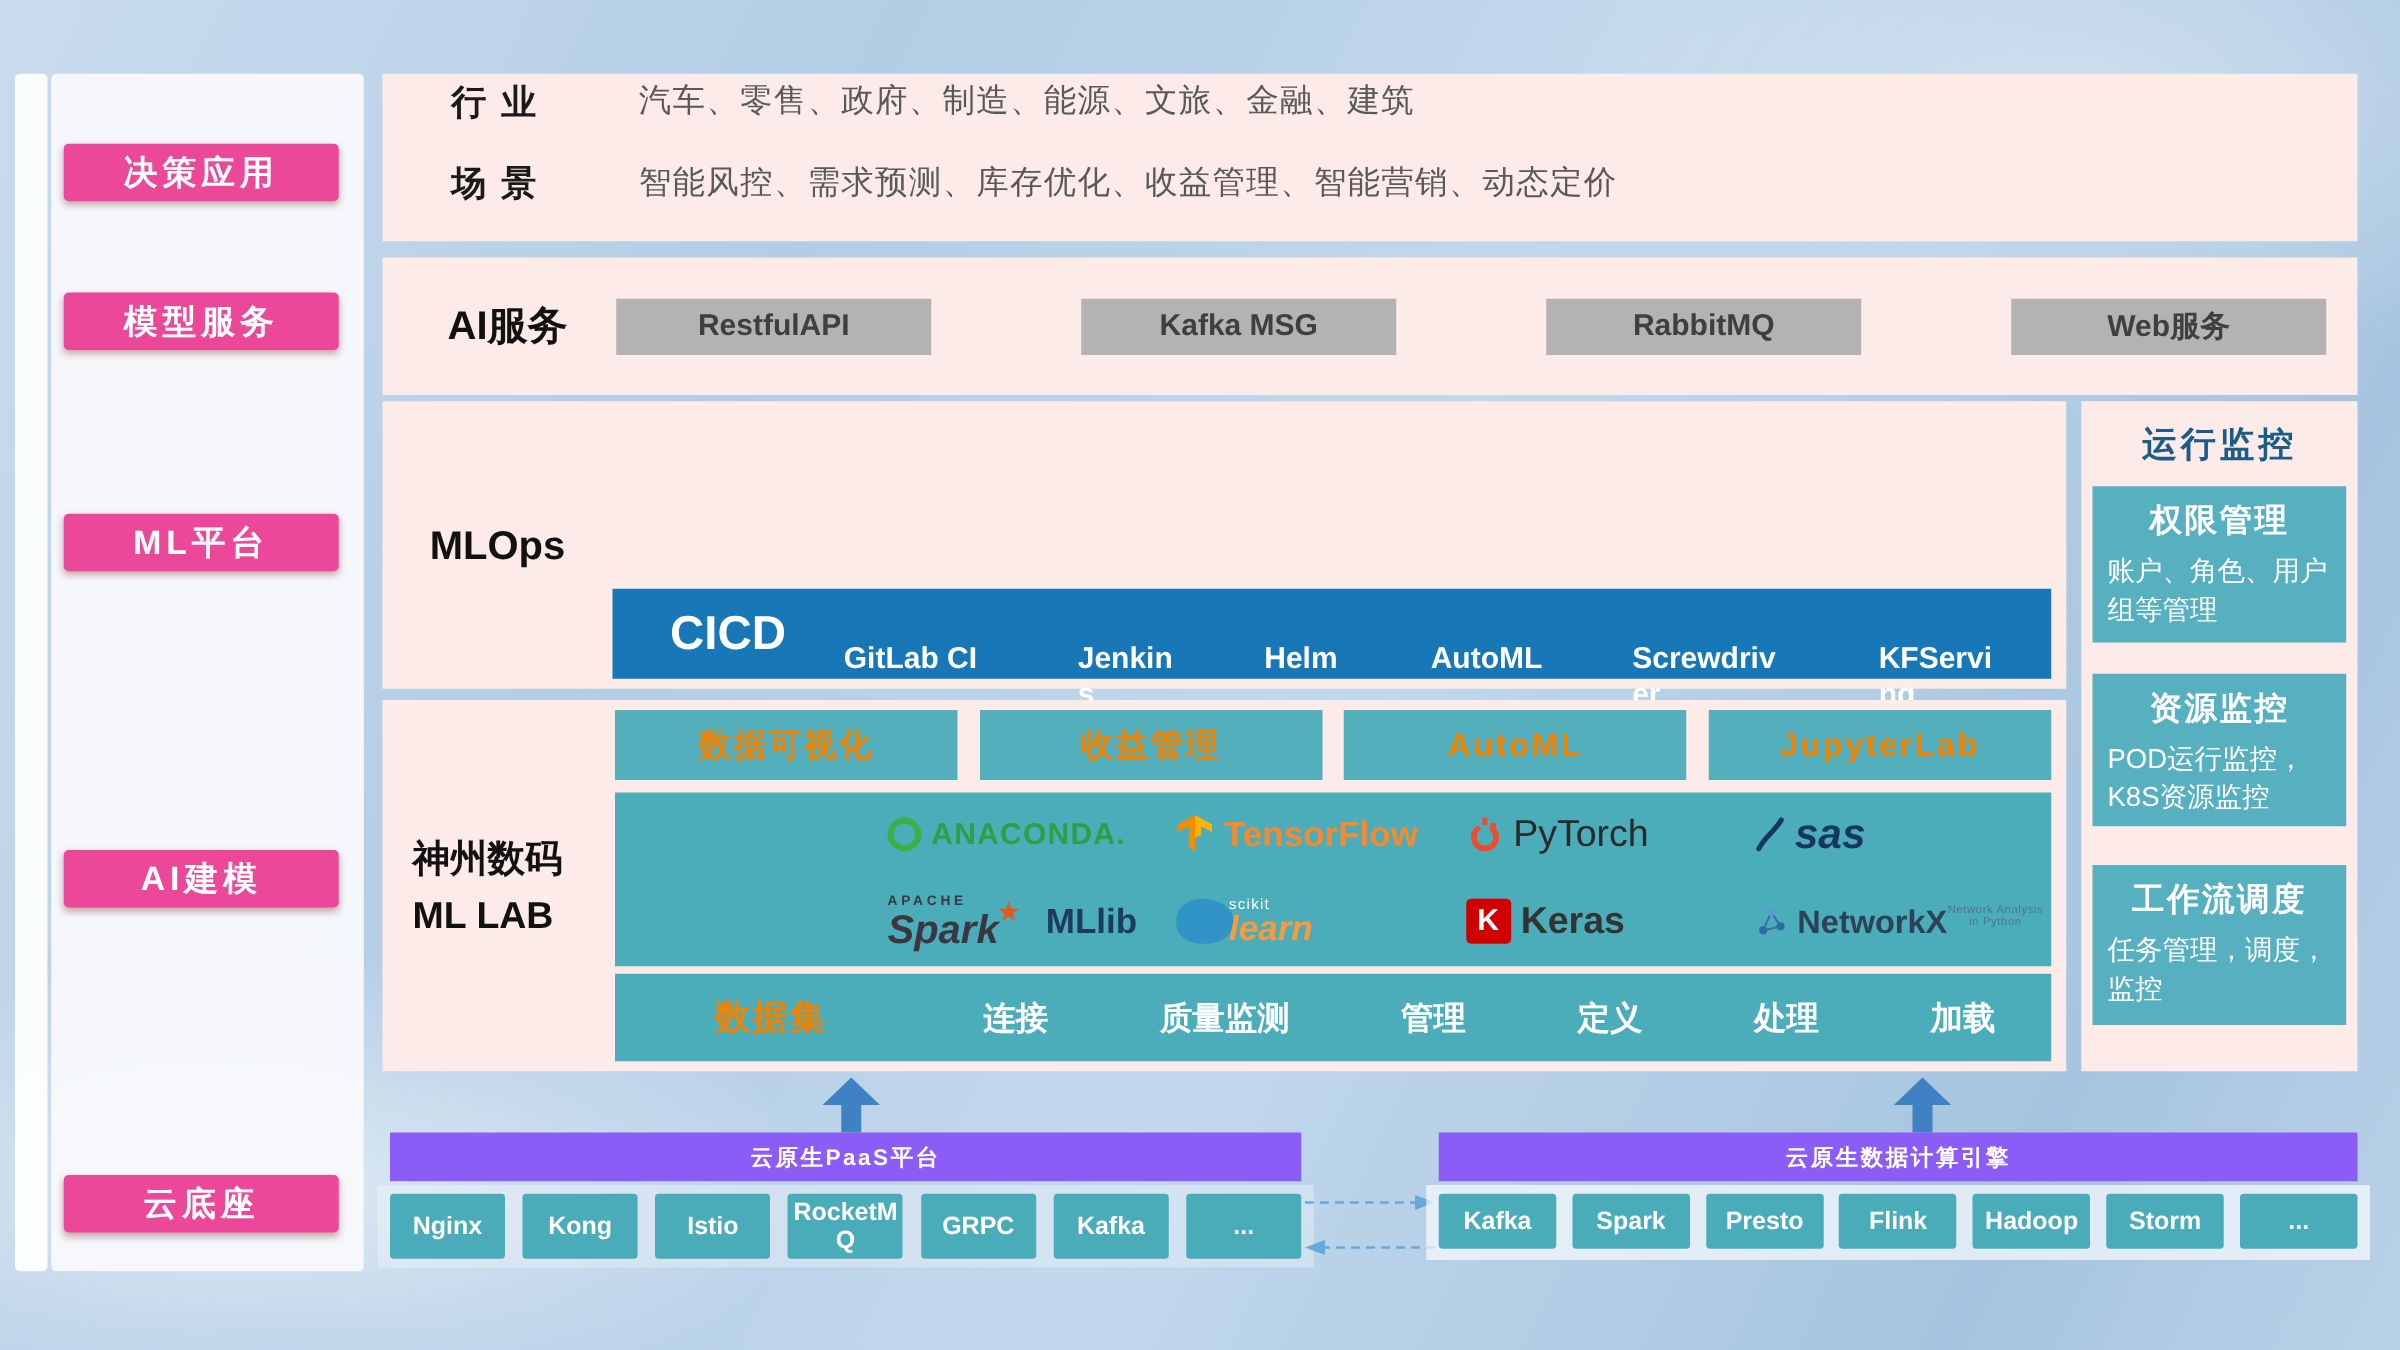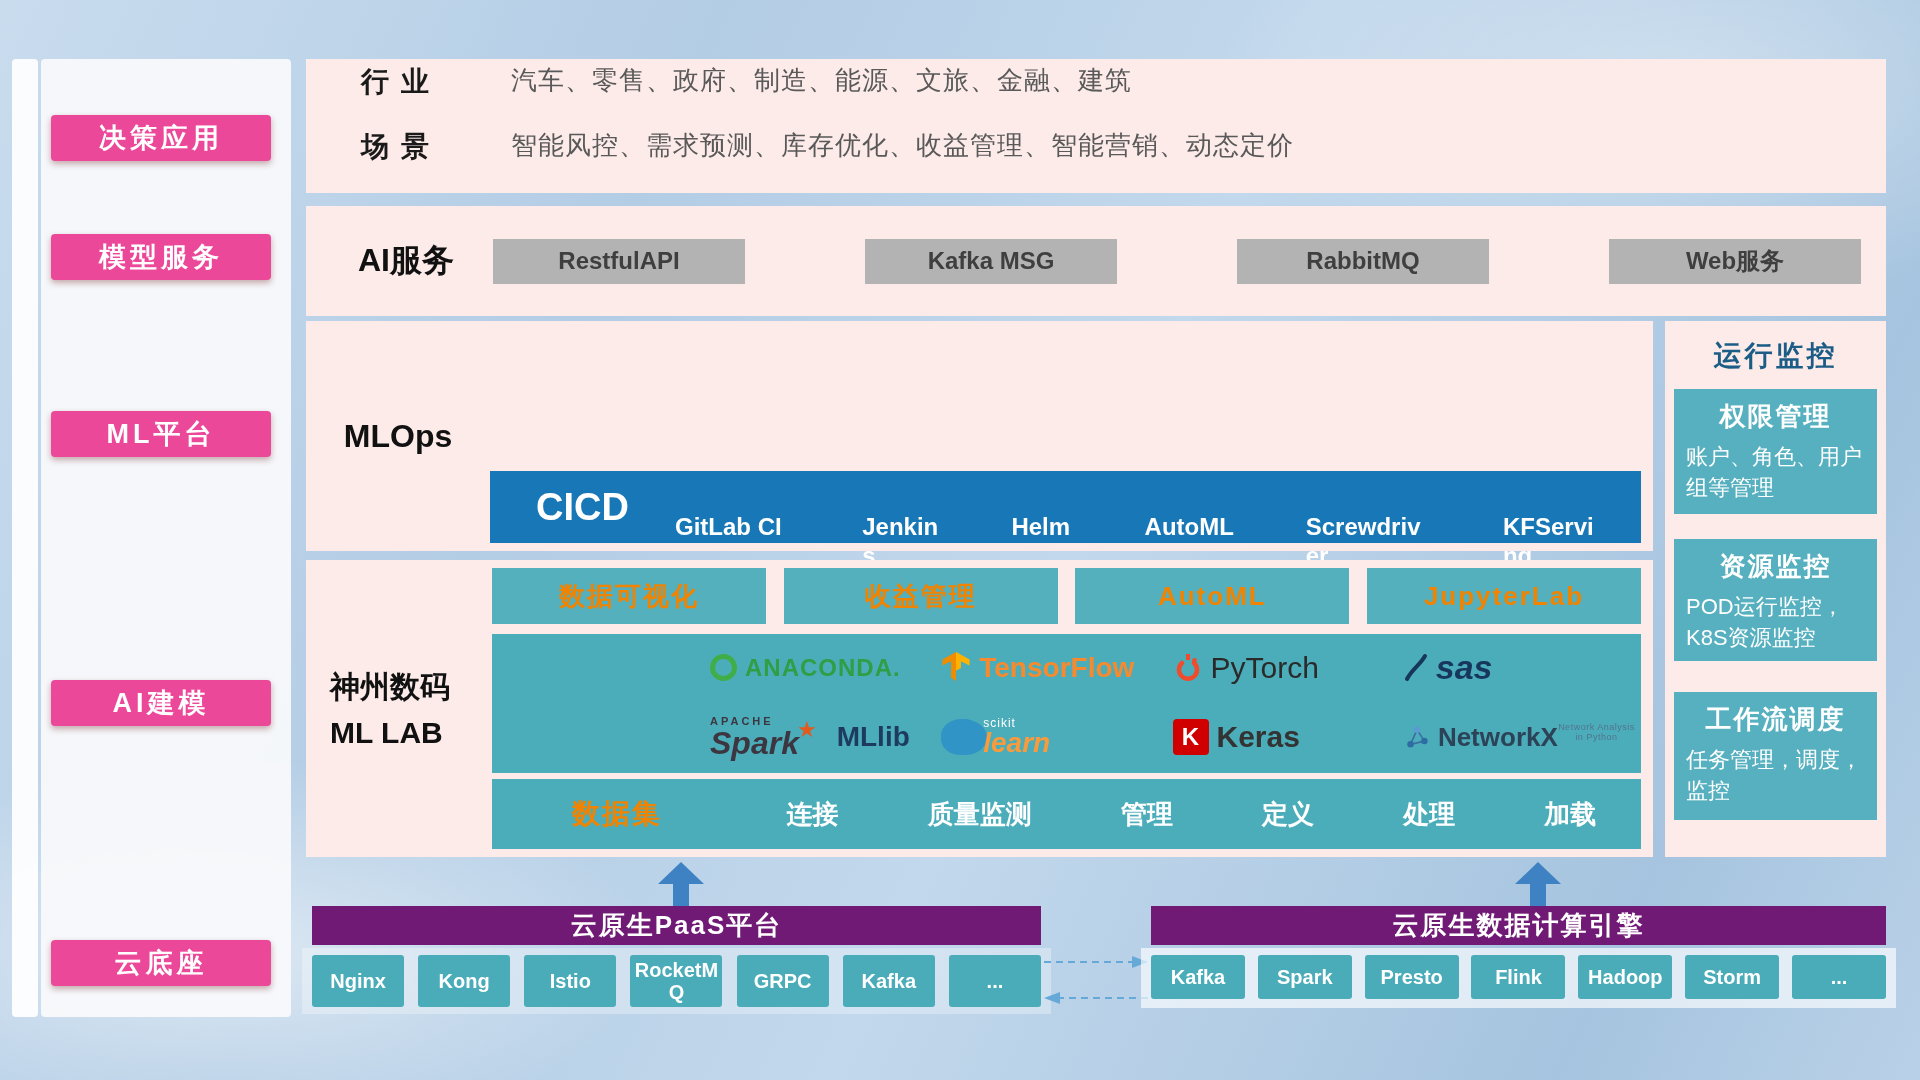--- a/index.html
+++ b/index.html
@@ -57,21 +57,21 @@
   .dataset-label { width:250px; text-align:center; font-size:28px; font-weight:bold; color:#f08300; letter-spacing:2px; }
   .dataset-items { flex:1; display:flex; justify-content:space-around; color:#fff; font-size:26px; font-weight:600; }
 
   
   .mon-title { margin-top:16px; text-align:center; font-size:28px; font-weight:bold; color:#1b5d86; letter-spacing:3px; }
   .mon-card { position:absolute; left:9px; width:203px; background:#57b0bf; color:#fff; box-sizing:border-box; padding:10px 12px; }
   .mon-card-title { text-align:center; font-size:26px; font-weight:bold; margin-bottom:8px; letter-spacing:2px; }
   .mon-card-desc { font-size:22px; line-height:1.4; }
 
   
-  .header-bar { position:absolute; height:39px; background:#701a75; color:#fff; font-size:26px; font-weight:bold; letter-spacing:2px;
+  .header-bar { position:absolute; height:39px; background:#8b5cf6; color:#fff; font-size:18px; font-weight:bold; letter-spacing:2px;
                 display:flex; align-items:center; justify-content:center; }
   .chips-bg { position:absolute; background:rgba(255,255,255,0.55); }
   .chips { position:absolute; display:flex; justify-content:space-between; }
   .chip { background:#4aacb9; color:#fff; font-size:20px; font-weight:bold; display:flex; align-items:center; justify-content:center;
           text-align:center; border-radius:3px; word-break:break-all; line-height:1.1; padding:2px 4px; box-sizing:border-box; }
   .paas-chips .chip { width:92px; height:52px; }
   .engine-chips .chip { width:94px; height:44px; }
 
   .up-arrow { position:absolute; width:46px; height:44px; }
   .up-arrow .head { width:0; height:0; border-left:23px solid transparent; border-right:23px solid transparent; border-bottom:22px solid #3e82c4; }

